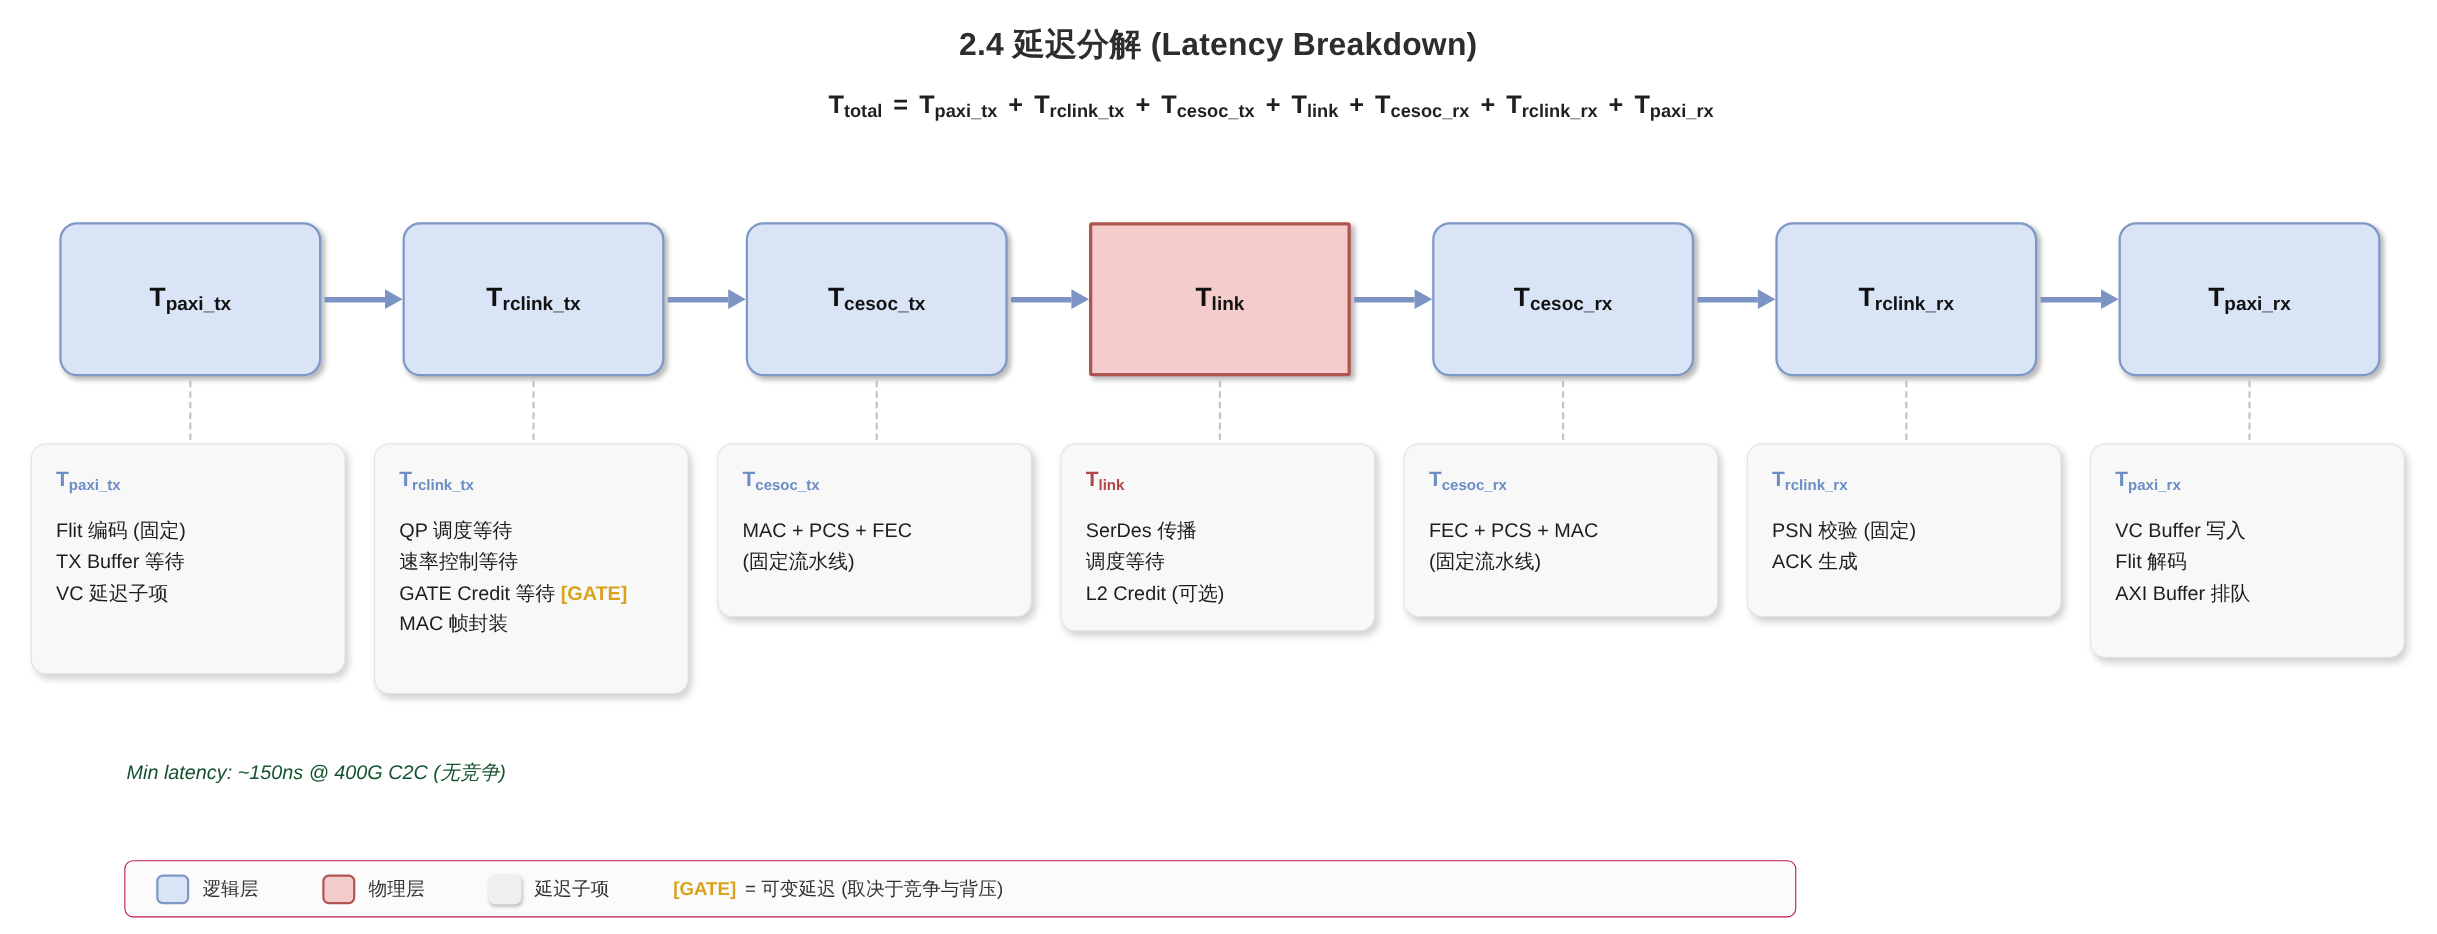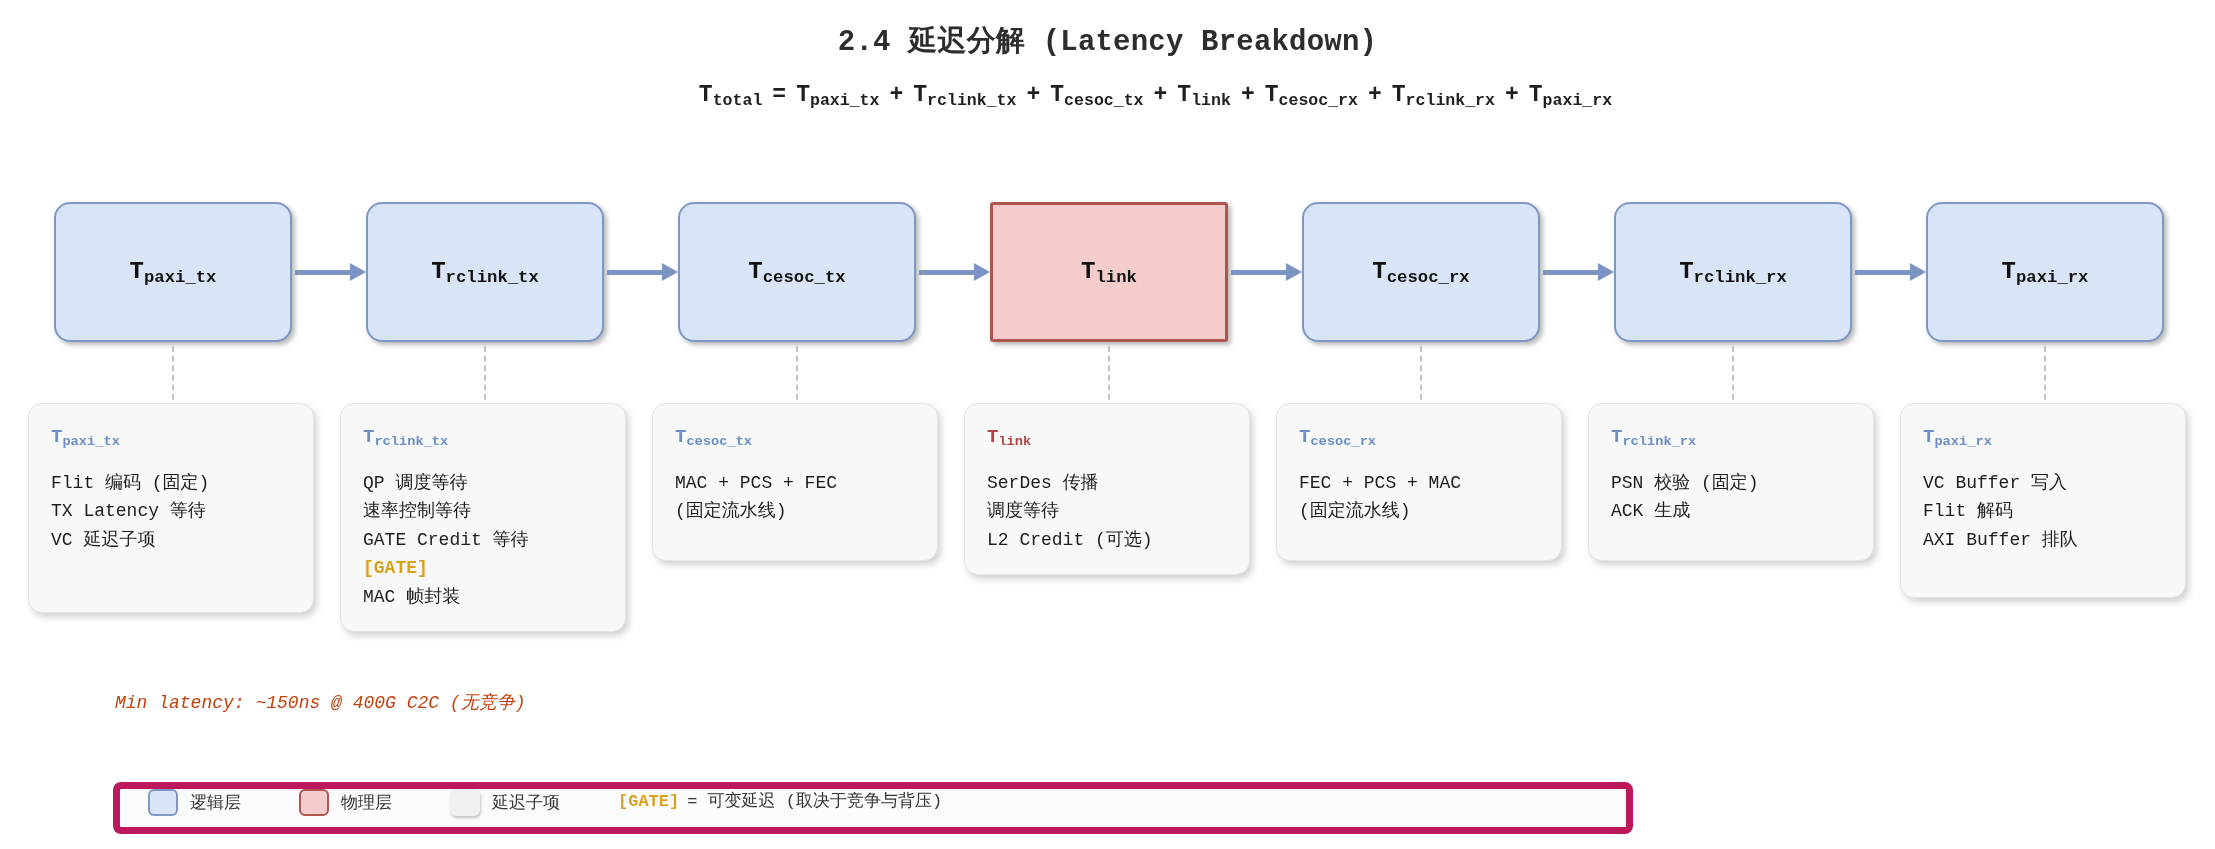--- a/index.html
+++ b/index.html
@@ -1,18 +1,18 @@
 <!DOCTYPE html>
 <html style="--logical-fill: #d9e5f7; --logical-border: #7d97c6; --physical-fill: #f4cccc; --physical-border: #b05450; --card-title-blue: #6b8ec4; --card-title-red: #b04744; --gate: #d9a21d; --arrow: #7b94c4;"><head>
 <meta charset="utf-8">
 <style>
   html,body { margin:0; padding:0; background:#ffffff; }
   .canvas {
     position:relative; width:2215px; height:849px; overflow:hidden;
-    background:#ffffff; font-family:Liberation Mono, monospace;
+    background:#ffffff; font-family:Liberation Sans, sans-serif;
   }
   .page-title {
     position:absolute; top:21px; left:0; width:100%; text-align:center;
     font-size:29px; font-weight:bold; color:#2d2d2d; letter-spacing:0.2px;
   }
   .formula {
     position:absolute; top:82px; left:0; width:100%; text-align:center;
     font-size:23px; font-weight:bold; color:#1f1f1f; white-space:nowrap;margin-left:48px;
   }
   .formula .op { margin:0 10px; }
@@ -48,27 +48,27 @@
     background:#f8f8f8; border:1px solid #e4e4e4; border-radius:14px;
     padding:22px 22px 20px 22px; box-shadow:3px 4px 7px rgba(0,0,0,0.18);
   }
   .card-title { font-size:19px; font-weight:bold; color:var(--card-title-blue); margin-bottom:20px; }
   .card.physical .card-title { color:var(--card-title-red); }
   .card-line { font-size:18px; color:#1d1d1d; line-height:1.58; }
   .gate { color:var(--gate); font-weight:bold; }
 
   .note {
     position:absolute; left:115px; top:690px;
-    font-size:18px; font-style:italic; color:#c2410c;
+    font-size:18px; font-style:italic; color:#14532d;
   }
 
   .legend {
     position:absolute; left:113px; top:782px; width:1520px; height:52px; box-sizing:border-box;
-    background:#fbfbfb; border:7px solid #be185d; border-radius:8px;
-    display:flex; align-items:flex-start; padding:0 28px;
+    background:#fbfbfb; border:1px solid #be185d; border-radius:8px;
+    display:flex; align-items:center; padding:0 28px;
   }
   .legend-item { display:flex; align-items:center; margin-right:58px; }
   .legend-swatch { width:30px; height:27px; border-radius:6px; margin-right:12px; box-sizing:border-box; flex:0 0 auto; }
   .legend-swatch.logical { background:var(--logical-fill); border:2px solid var(--logical-border); }
   .legend-swatch.physical { background:var(--physical-fill); border:2px solid var(--physical-border); }
   .legend-swatch.sub_item { background:#f0f0f0; box-shadow:1px 2px 3px rgba(0,0,0,0.22); }
   .legend-label { font-size:17px; color:#333333; }
   .legend-gate { font-size:17px; color:#333333; }
   .legend-gate .gate-text { margin-left:8px;margin-top:48px; }
 </style>
@@ -122,21 +122,21 @@
         <div class="arrow-head"></div>
       </div>
       <div class="stage-box logical">
         <span class="term"><span class="base">T</span><span class="sub">paxi_rx</span></span>
       </div>
     </div>
   <div class="cards-row">
       <div class="card" style="min-height: 210px;">
         <div class="card-title"><span class="term"><span class="base">T</span><span class="sub">paxi_tx</span></span></div>
         <div class="card-line">Flit 编码 (固定)</div>
-        <div class="card-line">TX Latency 等待</div>
+        <div class="card-line">TX Buffer 等待</div>
         <div class="card-line">VC 延迟子项</div>
       </div>
       <div class="card" style="min-height: 228px;">
         <div class="card-title"><span class="term"><span class="base">T</span><span class="sub">rclink_tx</span></span></div>
         <div class="card-line">QP 调度等待</div>
         <div class="card-line">速率控制等待</div>
         <div class="card-line"><span>GATE Credit 等待 </span><span class="gate">[GATE]</span></div>
         <div class="card-line">MAC 帧封装</div>
       </div>
       <div class="card" style="min-height: 158px;">

